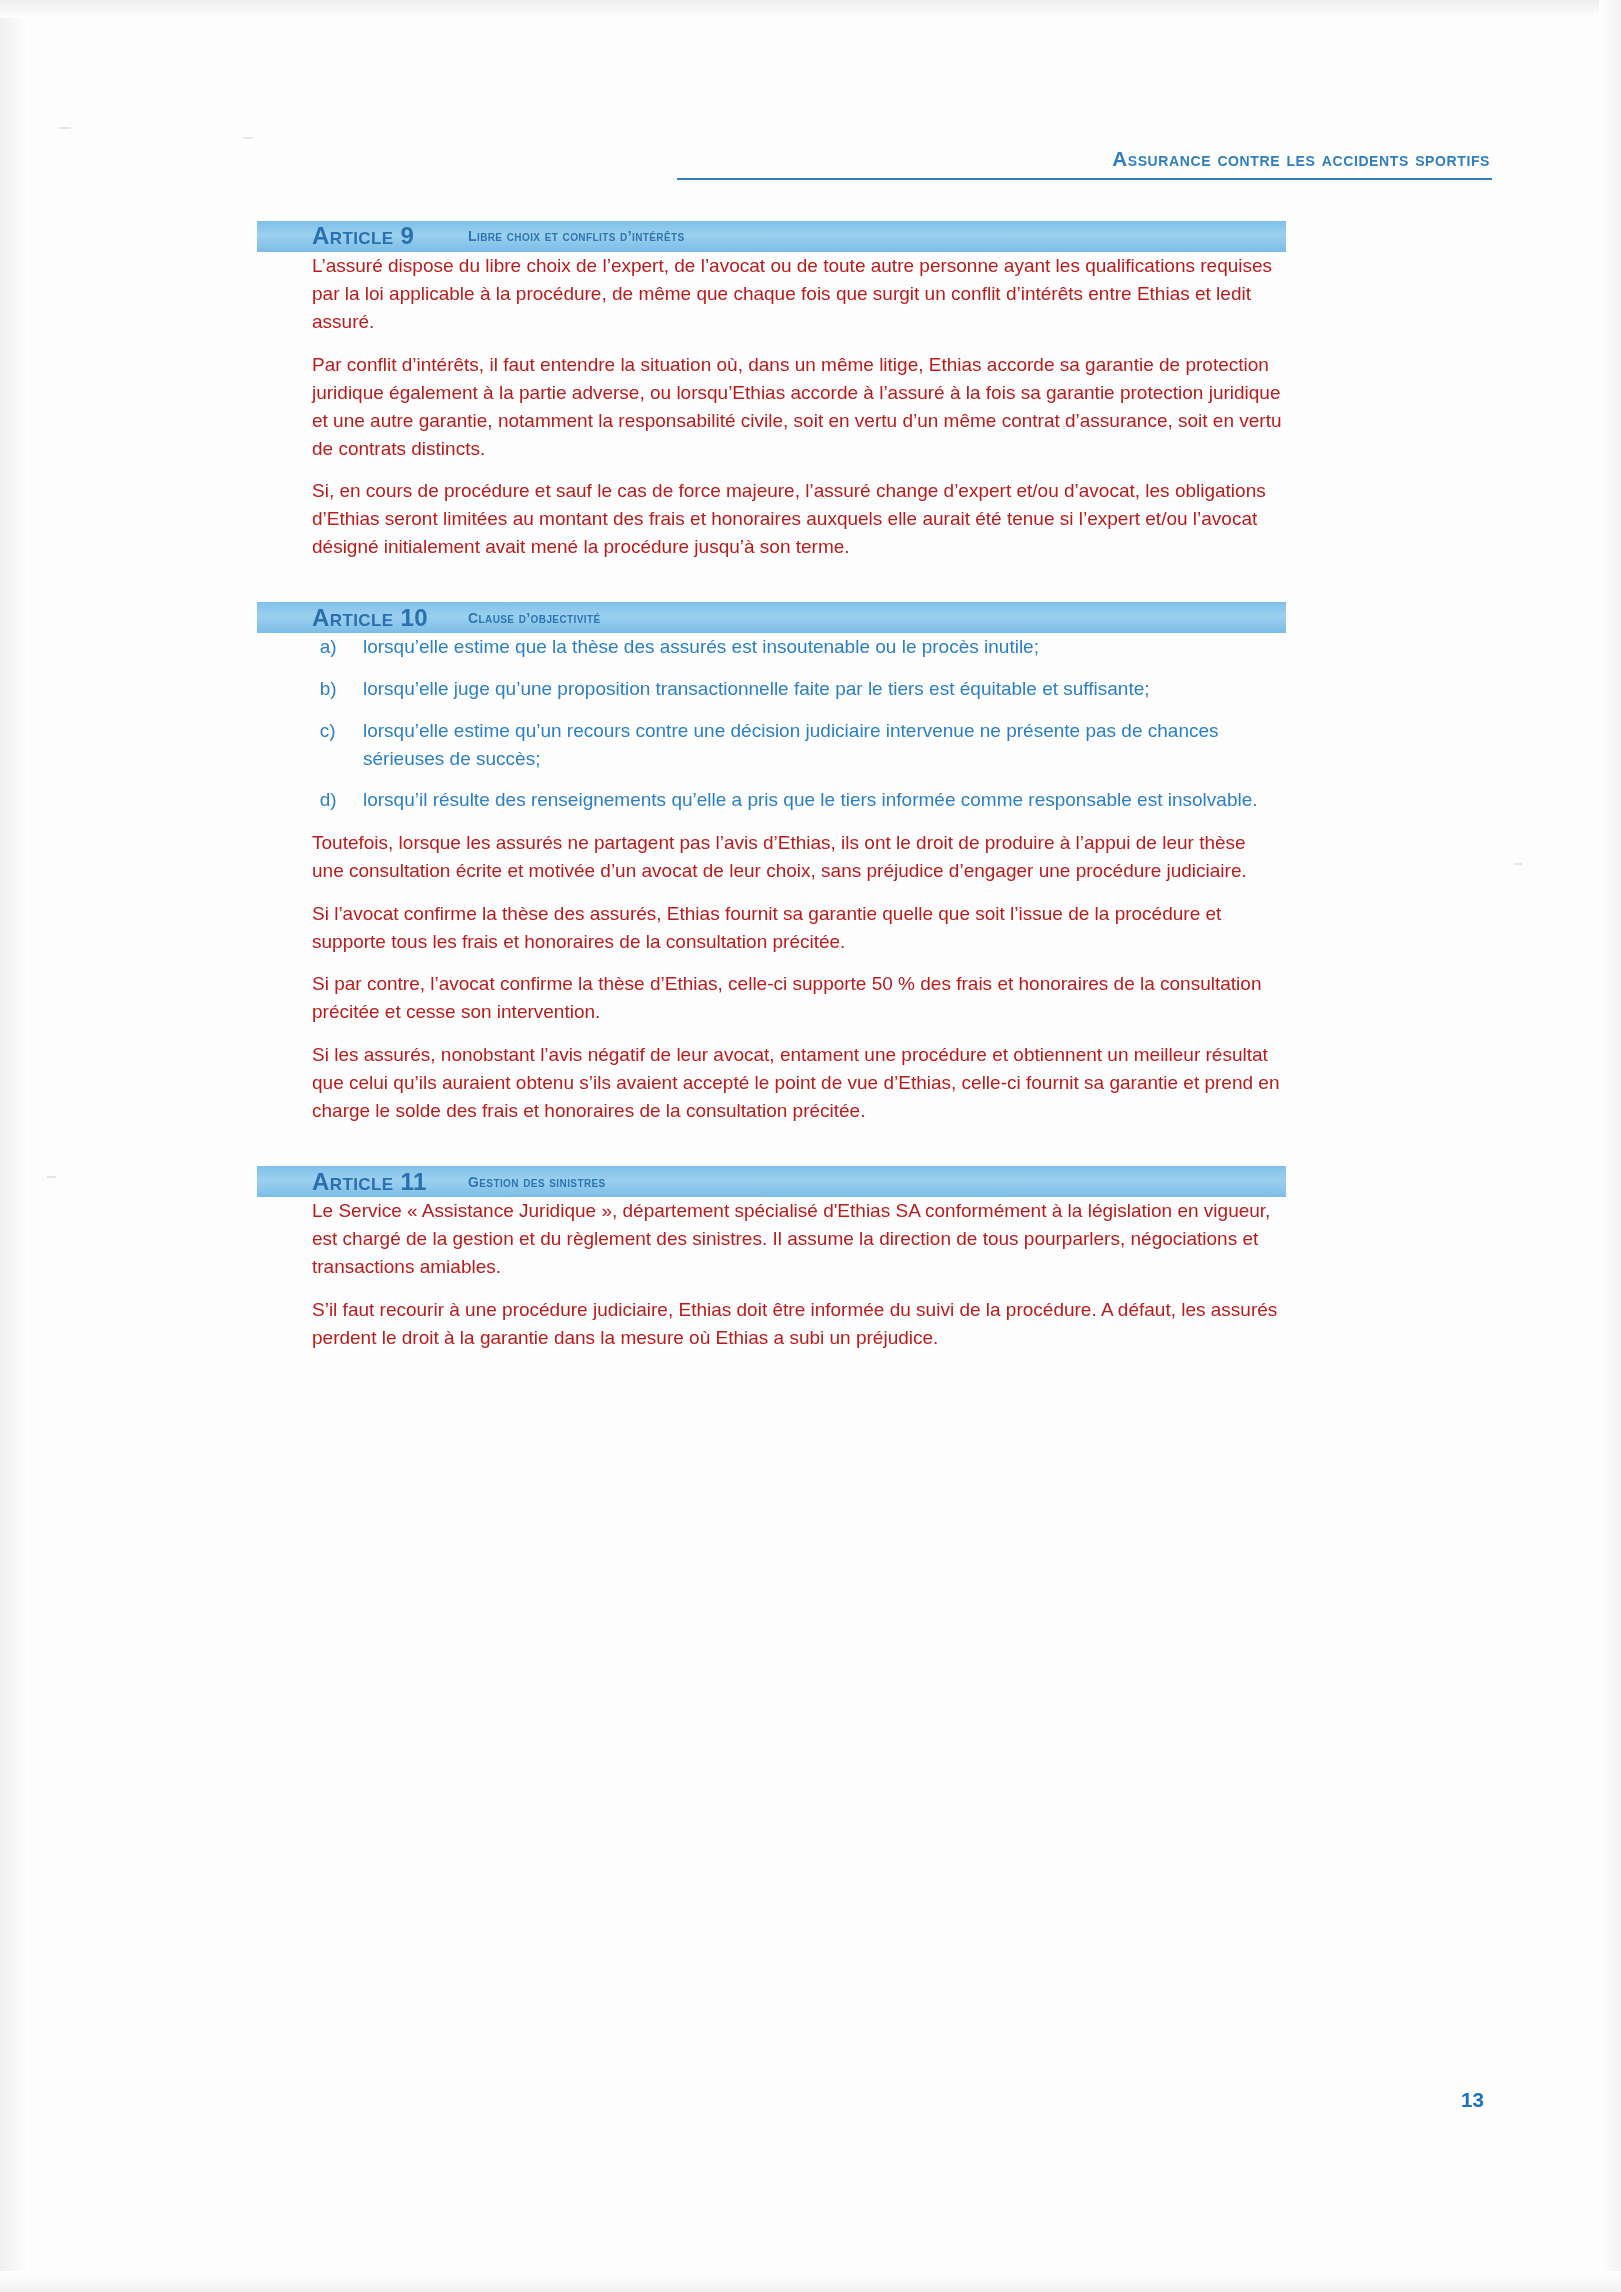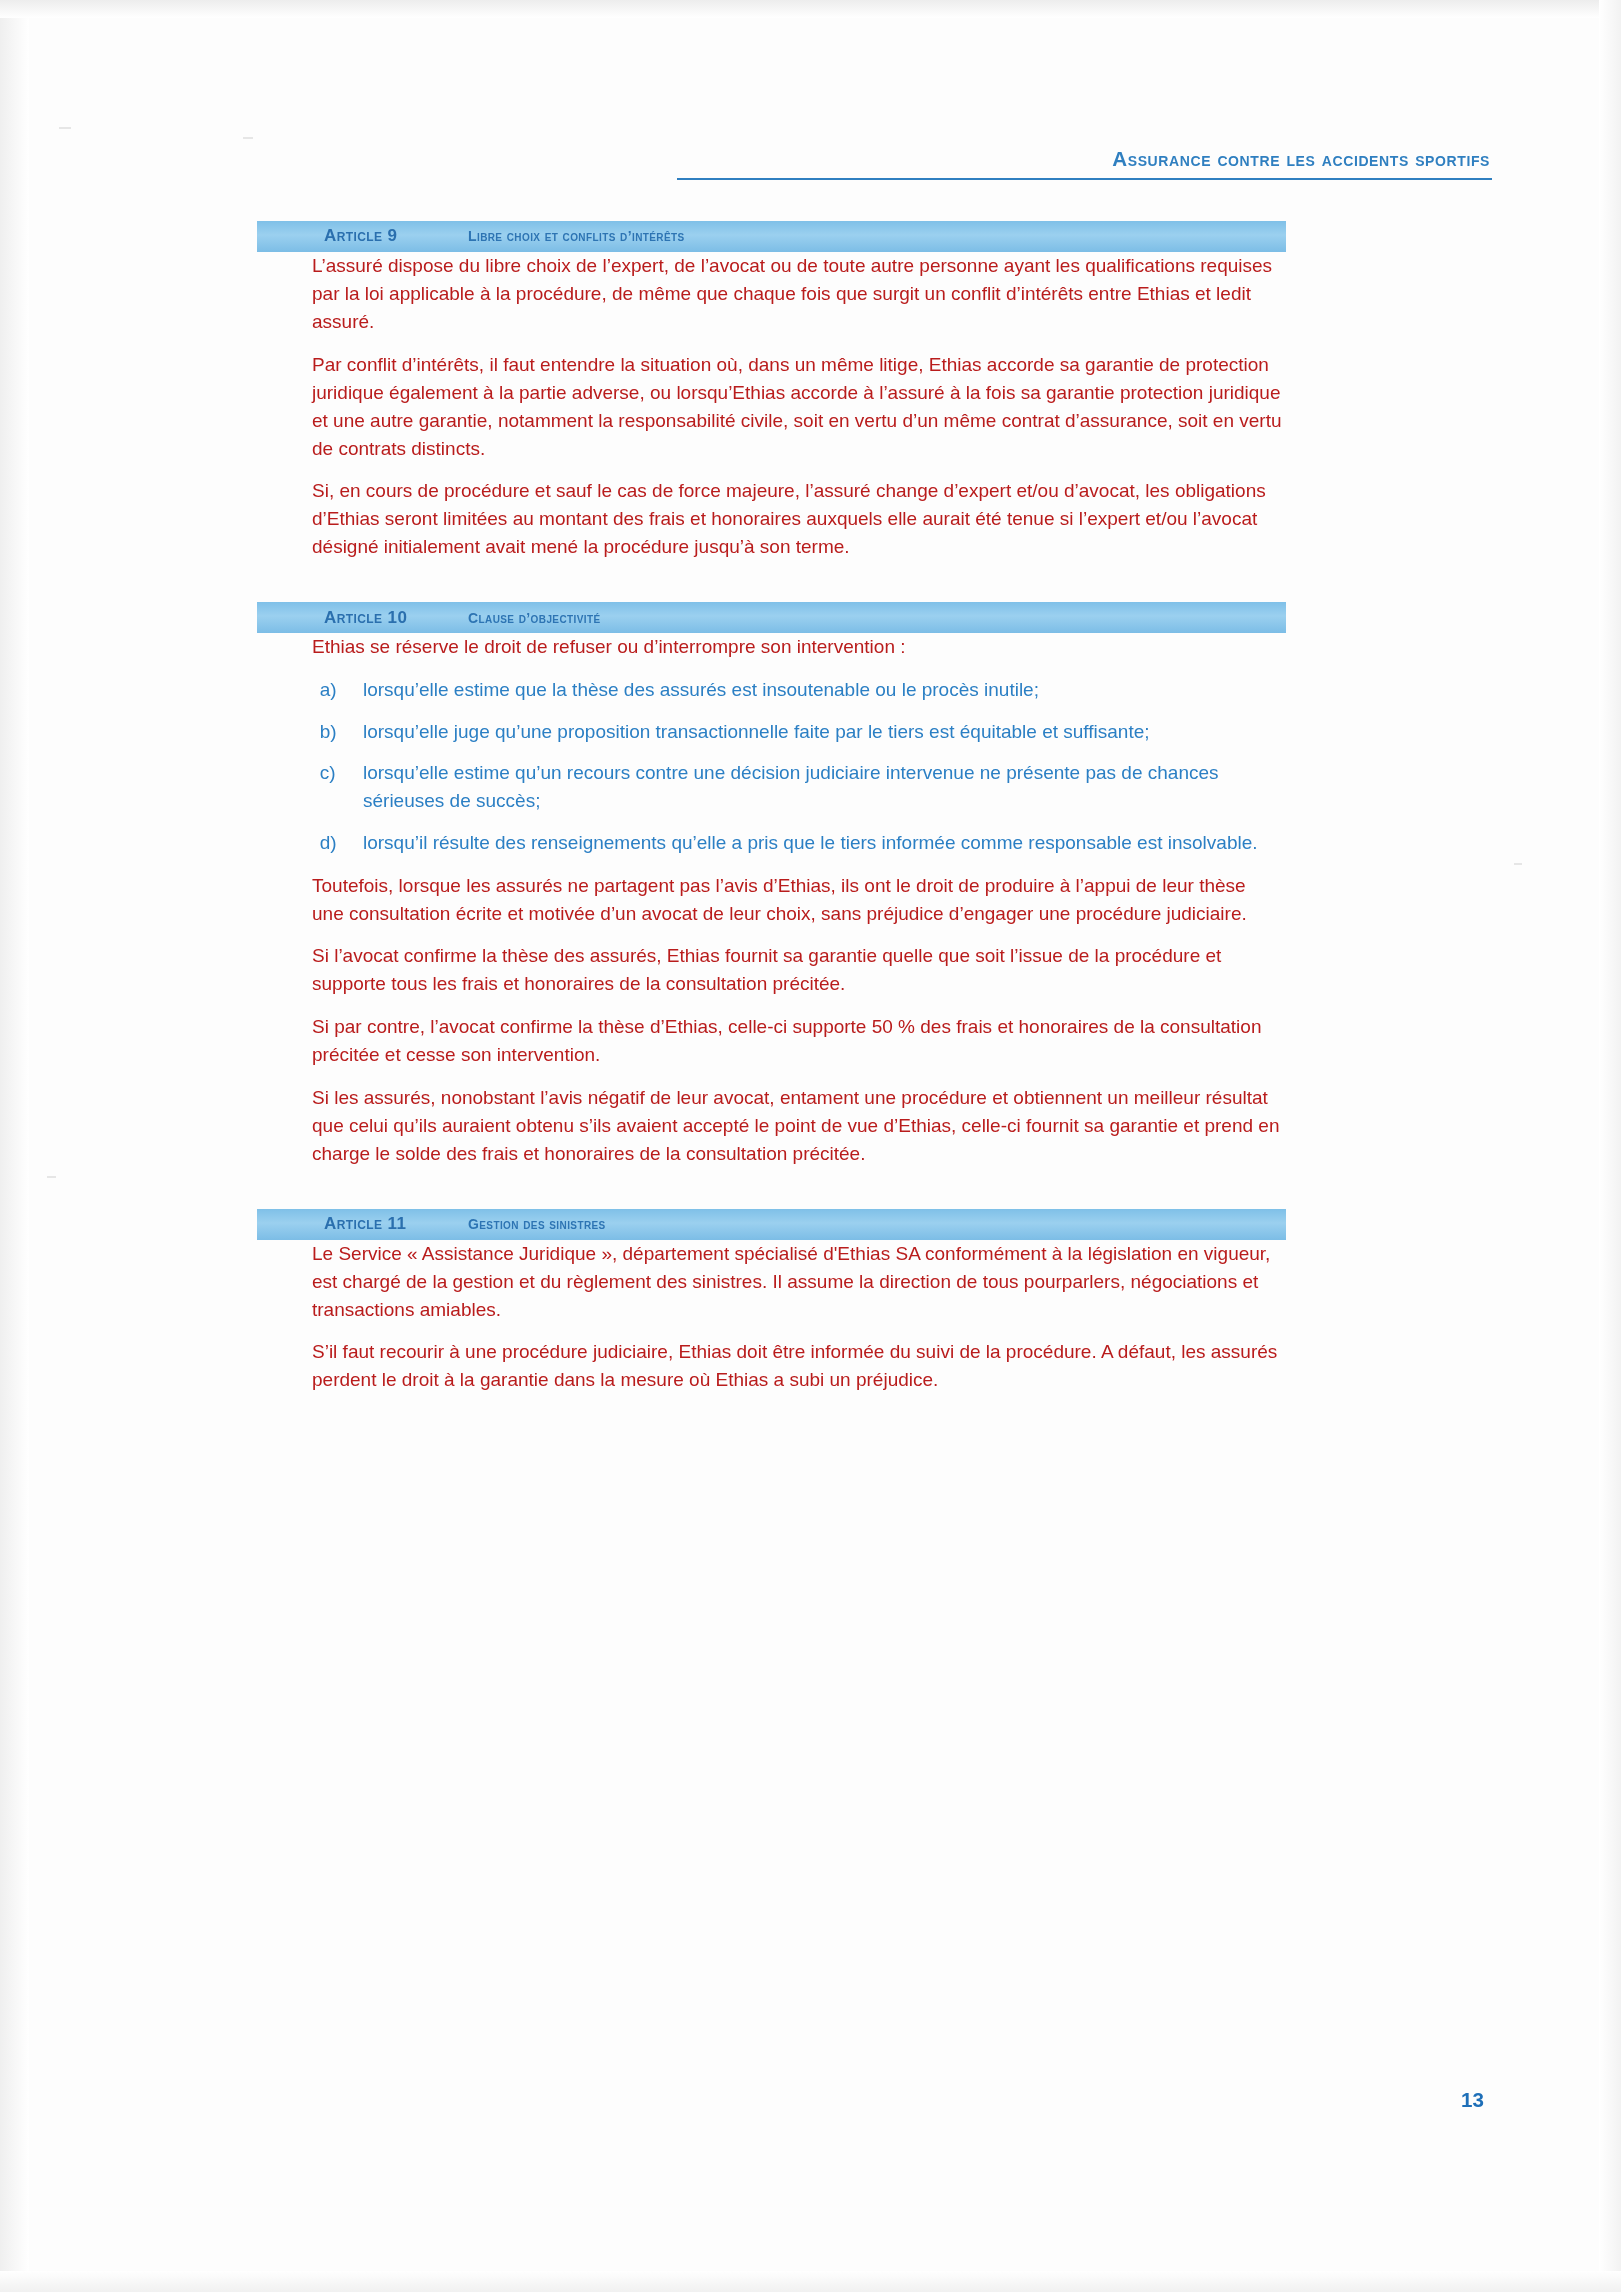--- a/index.html
+++ b/index.html
@@ -82,24 +82,23 @@
     display: flex;
     align-items: center;
     position: relative;
     width: 1029px;
   }
   .article-bar .art-num {
     position: absolute;
     left: 55px;
     font-variant: small-caps;
     font-weight: 700;
-    font-size: 17px;
+    font-size: 24px;
     color: #2a6fae;
     letter-spacing: 0.4px;
-    margin-left: 12px;
   }
   .article-bar .art-title {
     position: absolute;
     left: 211px;
     font-variant: small-caps;
     font-weight: 700;
     font-size: 14px;
     color: #2d74b3;
     letter-spacing: 0.4px;
   }
@@ -179,21 +178,20 @@
       <p class="para first-para">L’assuré dispose du libre choix de l’expert, de l’avocat ou de toute autre personne ayant les qualifications requises par la loi applicable à la procédure, de même que chaque fois que surgit un conflit d’intérêts entre Ethias et ledit assuré.</p>
       <p class="para">Par conflit d’intérêts, il faut entendre la situation où, dans un même litige, Ethias accorde sa garantie de protection juridique également à la partie adverse, ou lorsqu’Ethias accorde à l’assuré à la fois sa garantie protection juridique et une autre garantie, notamment la responsabilité civile, soit en vertu d’un même contrat d’assurance, soit en vertu de contrats distincts.</p>
       <p class="para">Si, en cours de procédure et sauf le cas de force majeure, l’assuré change d’expert et/ou d’avocat, les obligations d’Ethias seront limitées au montant des frais et honoraires auxquels elle aurait été tenue si l’expert et/ou l’avocat désigné initialement avait mené la procédure jusqu’à son terme.</p>
     </div>
 
     <div class="article-bar">
       <span class="art-num">Article 10</span>
       <span class="art-title">Clause d’objectivité</span>
     </div>
     <div class="body-block">
-      <p class="para first-para">Ethias se réserve le droit de refuser ou d’interrompre son intervention :</p>
       <ol class="lettered">
         <li>
           <span class="marker">a)</span>
           <span>lorsqu’elle estime que la thèse des assurés est insoutenable ou le procès inutile;</span>
         </li>
         <li>
           <span class="marker">b)</span>
           <span>lorsqu’elle juge qu’une proposition transactionnelle faite par le tiers est équitable et suffisante;</span>
         </li>
         <li>

